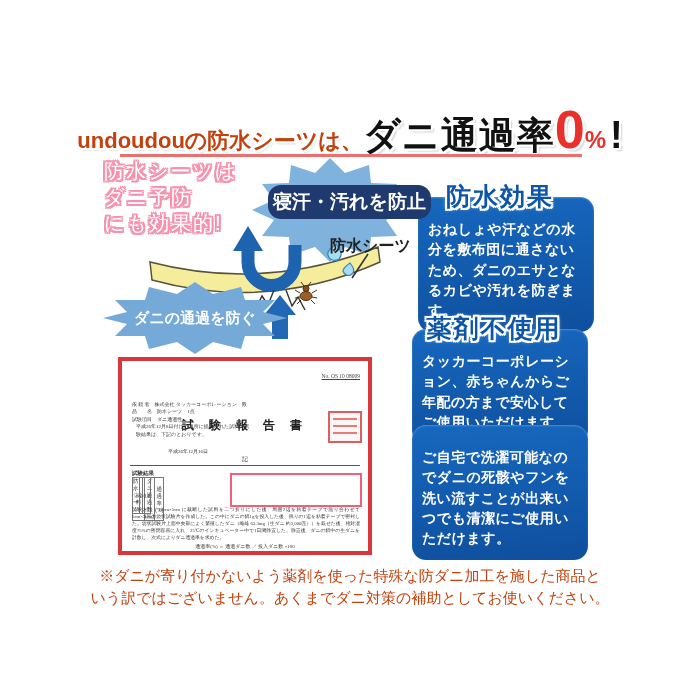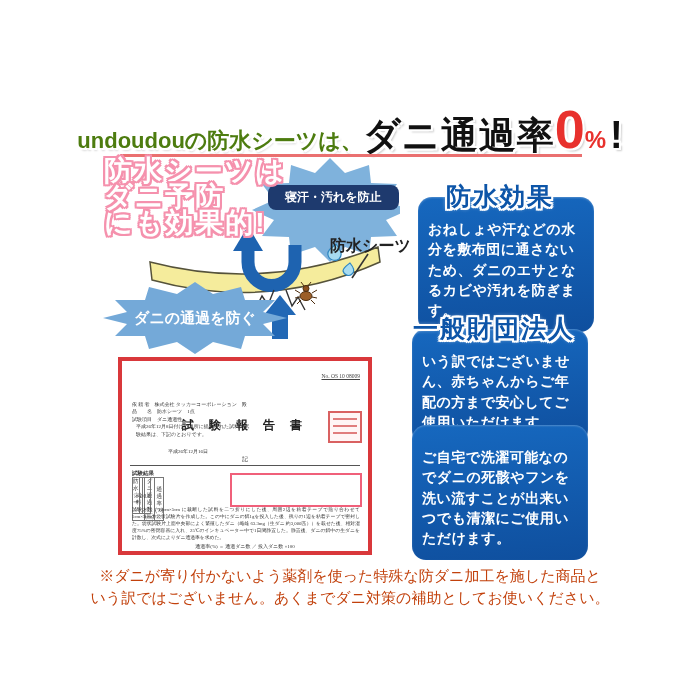--- a/index.html
+++ b/index.html
@@ -2,38 +2,38 @@
 <html><head>
 <meta charset="utf-8">
 <style>
   html,body{margin:0;padding:0;background:#fff;}
   .canvas{
     position:relative;width:700px;height:700px;margin:0 auto;background:#fff;
     font-family:"Liberation Sans",sans-serif;overflow:hidden;
   }
   
   .headline{position:absolute;top:102px;left:0;width:700px;display:flex;justify-content:center;align-items:baseline;white-space:nowrap;}
-  .hl-brand{font-size:22px;font-weight:bold;color:#4d7c0f;letter-spacing:0px;
+  .hl-brand{font-size:22px;font-weight:bold;color:#c2410c;letter-spacing:0px;
     text-shadow:-2px -2px 0 #fff,2px -2px 0 #fff,-2px 2px 0 #fff,2px 2px 0 #fff,2px 3px 2px rgba(0,0,0,.15);}
   .hl-claim{font-size:37px;font-weight:bold;color:#111;letter-spacing:1px;
     text-shadow:-2px -2px 0 #fff,2px -2px 0 #fff,-2px 2px 0 #fff,2px 2px 0 #fff,3px 3px 2px rgba(0,0,0,.2);}
   .hl-zero{font-size:54px;font-weight:bold;color:#e8312d;line-height:1;
     text-shadow:-2px -2px 0 #fff,2px -2px 0 #fff,-2px 2px 0 #fff,2px 2px 0 #fff,3px 3px 2px rgba(0,0,0,.2);}
   .hl-pct{font-size:24px;font-weight:bold;color:#e8312d;
     text-shadow:-1px -1px 0 #fff,1px -1px 0 #fff,-1px 1px 0 #fff,1px 1px 0 #fff;}
   .hl-excl{font-size:38px;font-weight:bold;color:#111;margin-left:4px;
     text-shadow:-2px -2px 0 #fff,2px -2px 0 #fff,-2px 2px 0 #fff,2px 2px 0 #fff,3px 3px 2px rgba(0,0,0,.2);}
   .headline-underline{position:absolute;top:154px;left:120px;width:462px;height:3px;background:#ea7070;}
   
-  .pink-headline{position:absolute;top:158px;left:104px;z-index:5;font-weight:bold;font-size:28px;line-height:26px;letter-spacing:2px;color:#fff;
+  .pink-headline{position:absolute;top:158px;left:104px;z-index:5;font-weight:normal;font-size:20px;line-height:26px;letter-spacing:2px;color:#fff;
     text-shadow:-2px -2px 0 #f591ad,2px -2px 0 #f591ad,-2px 2px 0 #f591ad,2px 2px 0 #f591ad,0 -2px 0 #f591ad,0 2px 0 #f591ad,-2px 0 0 #f591ad,2px 0 0 #f591ad;}
   
   .illus{position:absolute;top:150px;left:100px;width:300px;height:206px;z-index:1;}
   .sweat-badge{position:absolute;top:185px;left:268px;z-index:4;background:#1e3a6e;color:#fff;
-    font-size:12px;font-weight:bold;padding:4px 17px;border-radius:8px;letter-spacing:0px;white-space:nowrap;}
+    font-size:19px;font-weight:bold;padding:4px 5px;border-radius:13px;letter-spacing:0px;white-space:nowrap;}
   .sheet-label{position:absolute;top:236px;left:330px;z-index:4;font-size:16px;font-weight:bold;color:#222;white-space:nowrap;}
   
   .doc{position:absolute;top:357px;left:118px;width:254px;height:198px;z-index:3;
     background:#fff;border:4px solid #d9383b;box-sizing:border-box;font-family:"Liberation Serif",serif;color:#333;}
   .doc *{position:absolute;box-sizing:border-box;}
   .doc-no{top:12px;right:8px;font-size:5.5px;text-decoration:underline;color:#444;}
   .doc-title{top:24px;left:0;width:100%;text-align:center;font-size:12px;font-weight:bold;letter-spacing:6px;color:#222;margin-top:32px;}
   .doc-info{top:40px;left:10px;font-size:5px;line-height:1.45;color:#333;white-space:pre-line;}
   .doc-body1{top:62px;left:14px;width:118px;font-size:5px;line-height:1.5;}
   .doc-date{top:87px;left:46px;font-size:5px;}
@@ -155,23 +155,23 @@
     <div class="doc-formula">通過率(%) ＝ 通過ダニ数 ／ 投入ダニ数 ×100</div>
   </div>
 
   <div class="feature f1">
     <div class="feature-title">防水効果</div>
     <div class="feature-box">
       <div class="feature-body">おねしょや汗などの水分を敷布団に通さないため、ダニのエサとなるカビや汚れを防ぎます。</div>
     </div>
   </div>
   <div class="feature f2">
-    <div class="feature-title">一般財団法人</div>
+    <div class="feature-title">薬剤不使用</div>
     <div class="feature-box">
-      <div class="feature-body">いう訳ではございません、赤ちゃんからご年配の方まで安心してご使用いただけます。</div>
+      <div class="feature-body">タッカーコーポレーション、赤ちゃんからご年配の方まで安心してご使用いただけます。</div>
     </div>
   </div>
   <div class="feature f3">
     <div class="feature-box">
       <div class="feature-body">ご自宅で洗濯可能なのでダニの死骸やフンを洗い流すことが出来いつでも清潔にご使用いただけます。</div>
     </div>
   </div>
 
   <div class="disclaimer">
     <div>※ダニが寄り付かないよう薬剤を使った特殊な防ダニ加工を施した商品と</div>

